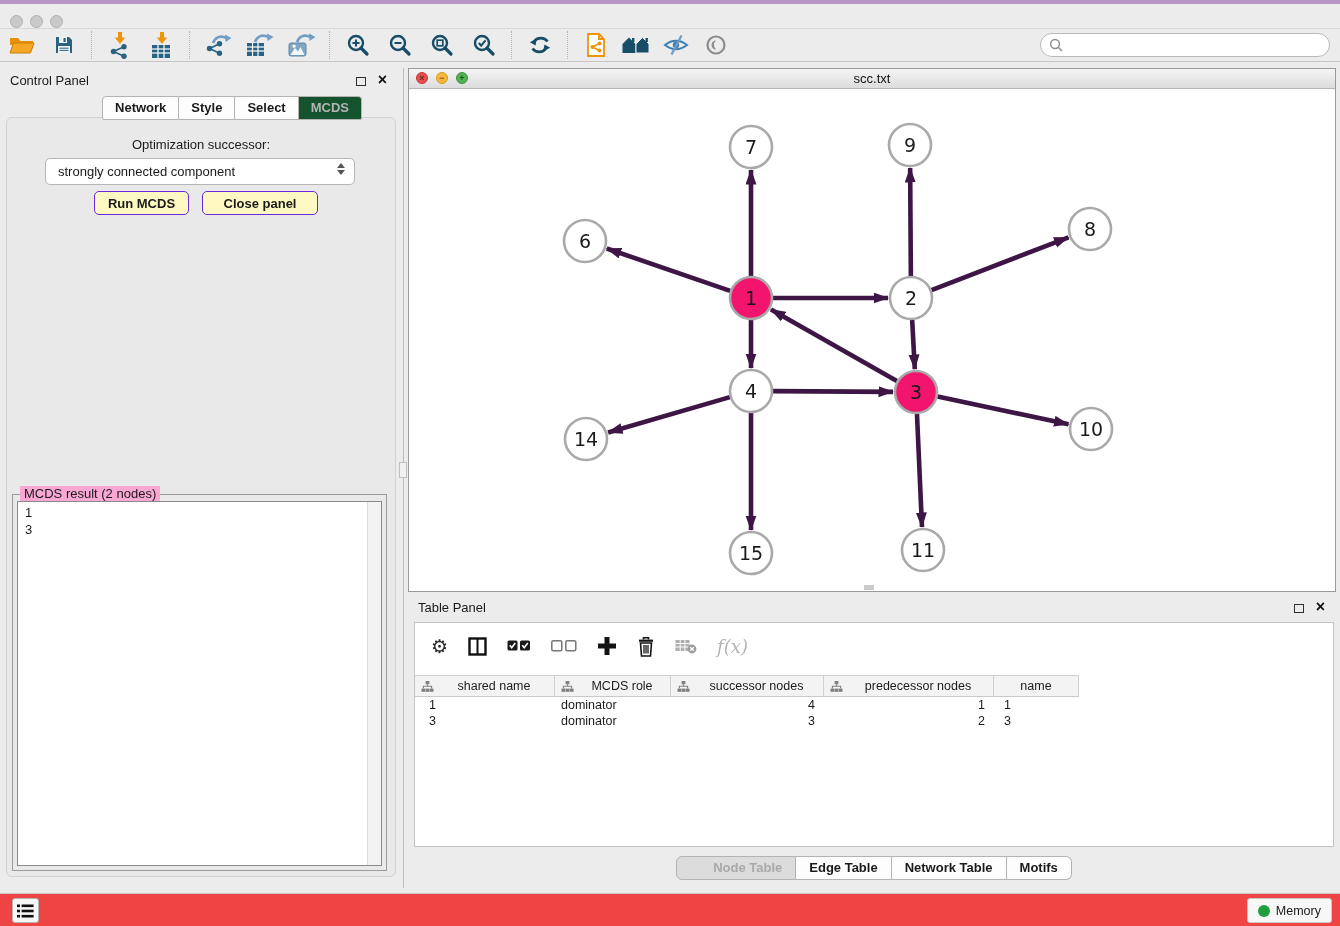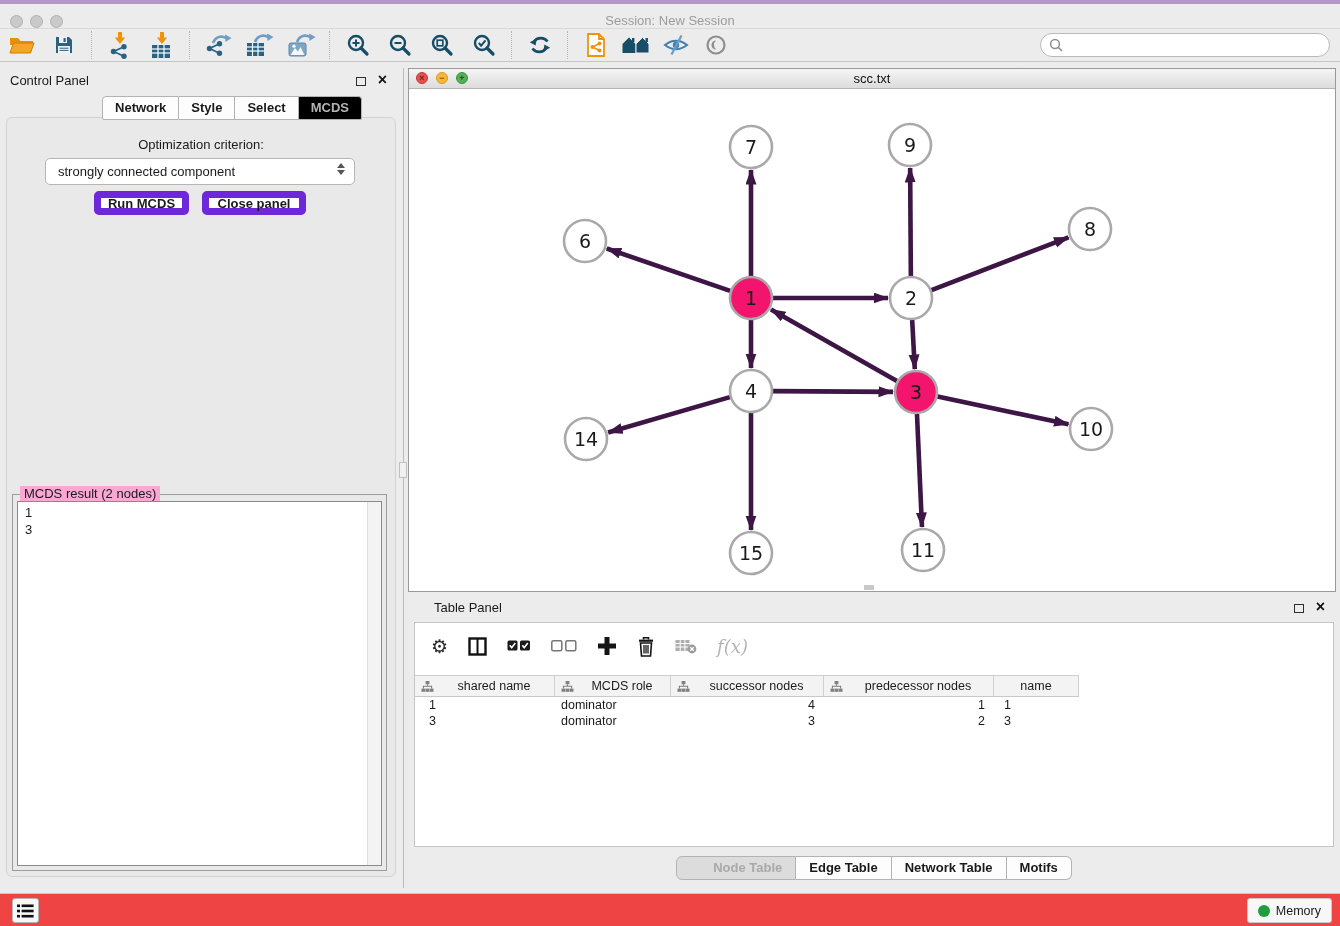--- a/index.html
+++ b/index.html
@@ -29,31 +29,31 @@
   .cp{left:0;top:68px;width:402px;height:820px;}
   .cp-head{position:absolute;left:0;top:0;width:402px;height:26px;}
   .cp-title{position:absolute;left:10px;top:5px;font-size:13px;}
   .float-icon{width:10px;height:9px;border:1.4px solid #2e2e2e;display:inline-block;box-sizing:border-box;}
   .close-icon{font-size:16px;font-weight:bold;color:#111;line-height:10px;}
   .cp-tabs{position:absolute;left:0;top:28px;width:464px;display:flex;justify-content:center;z-index:2;}
   .cp-tab{background:#fdfdfd;border:1px solid #b3b3b3;border-left:none;padding:3px 12px 4px;font-weight:bold;
     font-size:13px;color:#1a1a1a;}
   .cp-tab:first-child{border-left:1px solid #b3b3b3;border-top-left-radius:4px;border-bottom-left-radius:2px;}
   .cp-tab:last-child{border-top-right-radius:4px;border-bottom-right-radius:2px;}
-  .cp-tab.active{background:#000000;color:#b4b4b4;}
+  .cp-tab.active{background:#14532d;color:#b4b4b4;}
   .cp-body{position:absolute;left:6px;top:49px;width:390px;height:760px;background:#e9e9e9;
     border:1px solid #d2d2d2;border-radius:6px;box-sizing:border-box;}
   .opt-label{position:absolute;left:0;top:69px;width:402px;text-align:center;font-weight:500;}
   .dropdown{position:absolute;left:45px;top:90px;width:310px;height:27px;background:#fff;border:1px solid #b5b5b5;
     border-radius:5px;box-sizing:border-box;display:flex;align-items:center;padding-left:12px;font-size:13px;}
   .dd-arrows{position:absolute;right:9px;top:4px;display:flex;flex-direction:column;gap:2px;}
   .dd-arrows i{width:0;height:0;border-left:4px solid transparent;border-right:4px solid transparent;display:block;}
   .dd-up{border-bottom:5px solid #555;}
   .dd-down{border-top:5px solid #555;}
-  .cp-btn{position:absolute;top:123px;height:24px;background:#ffffff;border:7px solid #6d28d9;border-radius:5px;
+  .cp-btn{position:absolute;top:123px;height:24px;background:#fef9c3;border:1px solid #6d28d9;border-radius:5px;
     font-weight:bold;font-size:13px;display:flex;align-items:center;justify-content:center;box-sizing:border-box;color:#1a1a1a;}
   .fieldset{position:absolute;left:12px;top:426px;width:375px;height:377px;border:1px solid #9c9c9c;box-sizing:border-box;}
   .legend{position:absolute;left:7px;top:-9px;background:#f9a8d4;padding:0 4px;font-size:13px;}
   .result-area{position:absolute;left:4px;top:6px;right:4px;bottom:4px;background:#fff;border:1px solid #8a8a8a;}
   .result-text{position:absolute;left:7px;top:2px;font-size:13px;line-height:17px;white-space:pre;}
   .result-scroll{position:absolute;right:0;top:0;width:13px;bottom:0;background:#f3f3f3;border-left:1px solid #ddd;}
   .cp-divider{left:403px;top:68px;width:1px;height:820px;background:#bcbcbc;}
   .cp-grab{left:399px;top:462px;width:8px;height:16px;background:#f1f1f1;border:1px solid #c0c0c0;box-sizing:border-box;}
 
   
@@ -65,21 +65,21 @@
   .mac-btns b{width:12px;height:12px;border-radius:50%;font-size:9px;font-weight:bold;color:rgba(0,0,0,.55);
     display:flex;align-items:center;justify-content:center;box-sizing:border-box;}
   .mac-close{background:#e6504f;border:1px solid #c53b3a;}
   .mac-min{background:#f6b73c;border:1px solid #d99a22;}
   .mac-max{background:#52b254;border:1px solid #3d9440;}
   .net-canvas{position:absolute;left:0;top:19px;}
   .net-thumb{position:absolute;left:455px;bottom:1px;width:10px;height:5px;background:#c9c9c9;}
 
   
   .tp{left:408px;top:595px;width:932px;height:293px;}
-  .tp-title{position:absolute;left:26px;top:5px;}
+  .tp-title{position:absolute;left:10px;top:5px;}
   .tp-box{position:absolute;left:6px;top:27px;width:920px;height:225px;background:#fff;border:1px solid #c4c4c4;box-sizing:border-box;}
   .tp-toolbar{position:absolute;left:0;top:0;right:0;height:46px;display:flex;align-items:center;padding-left:16px;gap:20px;}
   .tp-icon{display:flex;align-items:center;justify-content:center;}
   .fx{font-family:"DejaVu Serif",serif;font-style:italic;color:#b4b4b4;font-size:18px;}
   .gear{font-size:19px;color:#2b2b2b;line-height:19px;}
   .thead{position:absolute;left:0;top:52px;height:20px;display:flex;background:#f3f3f3;
     border-top:1px solid #cfcfcf;border-bottom:1px solid #c9c9c9;box-sizing:content-box;}
   .th{display:flex;align-items:center;border-right:1px solid #cfcfcf;box-sizing:border-box;position:relative;}
   .th .tlabel{flex:1;text-align:center;font-size:12.5px;color:#1c1c1c;}
   .th svg{margin-left:6px;flex:0 0 auto;}
@@ -106,21 +106,20 @@
 
 <div id="app">
 
   <div class="abs top-strip"></div>
   <div class="abs titlebar">
     <div class="abs traffic-g">
       <span></span>
       <span></span>
       <span></span>
     </div>
-    <div class="abs win-title">Session: New Session</div>
   </div>
 
   <div class="abs main-toolbar">
     <span class="tbtn">
       <svg width="26" height="20" viewBox="0 0 26 20">
         <path d="M1 3 h8 l2.5 3 H24 v4 H1 Z" fill="#e79008"></path>
         <path d="M1 18 L4.5 8 H25 L21.5 18 Z" fill="#f5a623" stroke="#c97f05" stroke-width="1"></path>
       </svg>
     </span>
     <span class="tbtn ml14">
@@ -283,30 +282,30 @@
       <span class="abs" style="right:36px;top:6px;"><span class="float-icon"></span></span>
       <span class="abs close-icon" style="right:15px;top:7px;">×</span>
     </div>
     <div class="cp-tabs" id="cp-tabs">
         <div class="cp-tab">Network</div>
         <div class="cp-tab">Style</div>
         <div class="cp-tab">Select</div>
         <div class="cp-tab active">MCDS</div>
       </div>
     <div class="cp-body"></div>
-    <div class="opt-label">Optimization criterion:</div>
+    <div class="opt-label">Optimization successor:</div>
     <div class="dropdown">
       <span>strongly connected component</span>
       <span class="dd-arrows">
           <i class="dd-up"></i>
           <i class="dd-down"></i>
         </span>
     </div>
     <div class="cp-btn" style="left:94px;width:95px;">Run MCDS</div>
-    <div class="cp-btn" style="left:202px;width:104px;">Close panel</div>
+    <div class="cp-btn" style="left:202px;width:116px;">Close panel</div>
     <div class="fieldset">
       <span class="legend">MCDS result (2 nodes)</span>
       <div class="result-area">
         <div class="result-text" id="result-lines">1
 3</div>
         <div class="result-scroll"></div>
       </div>
     </div>
   </div>
   <div class="abs cp-divider"></div>

